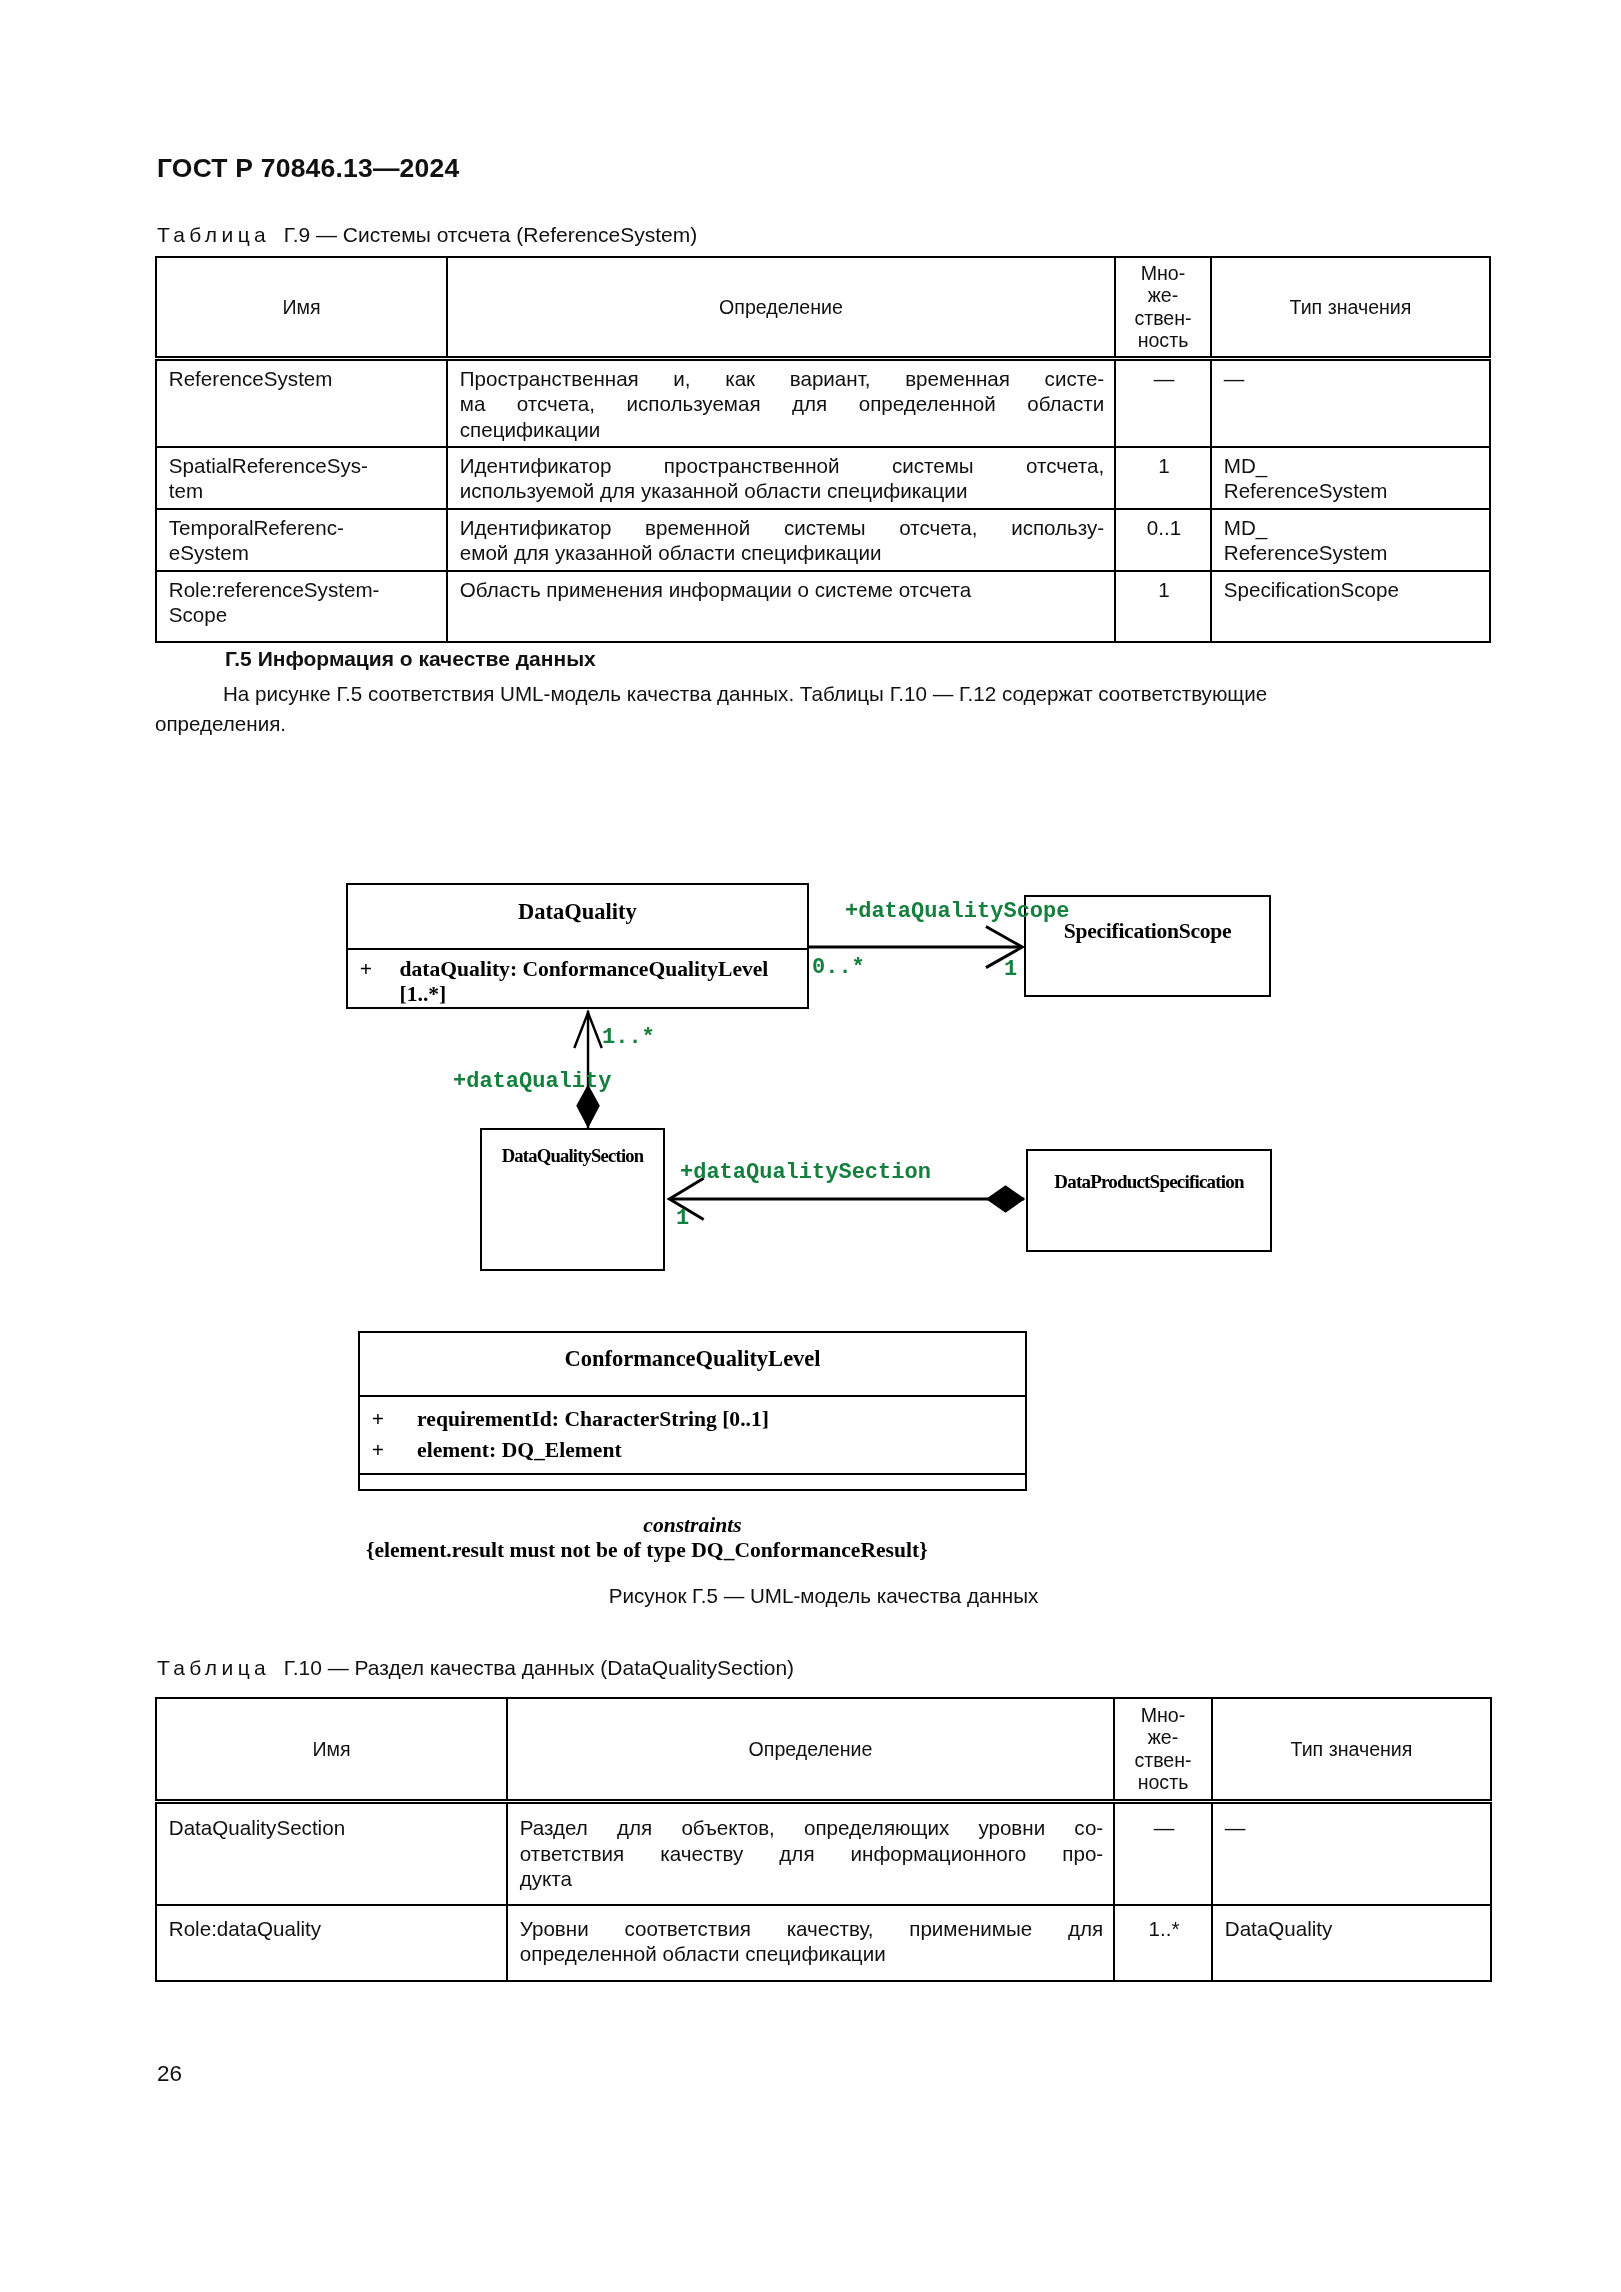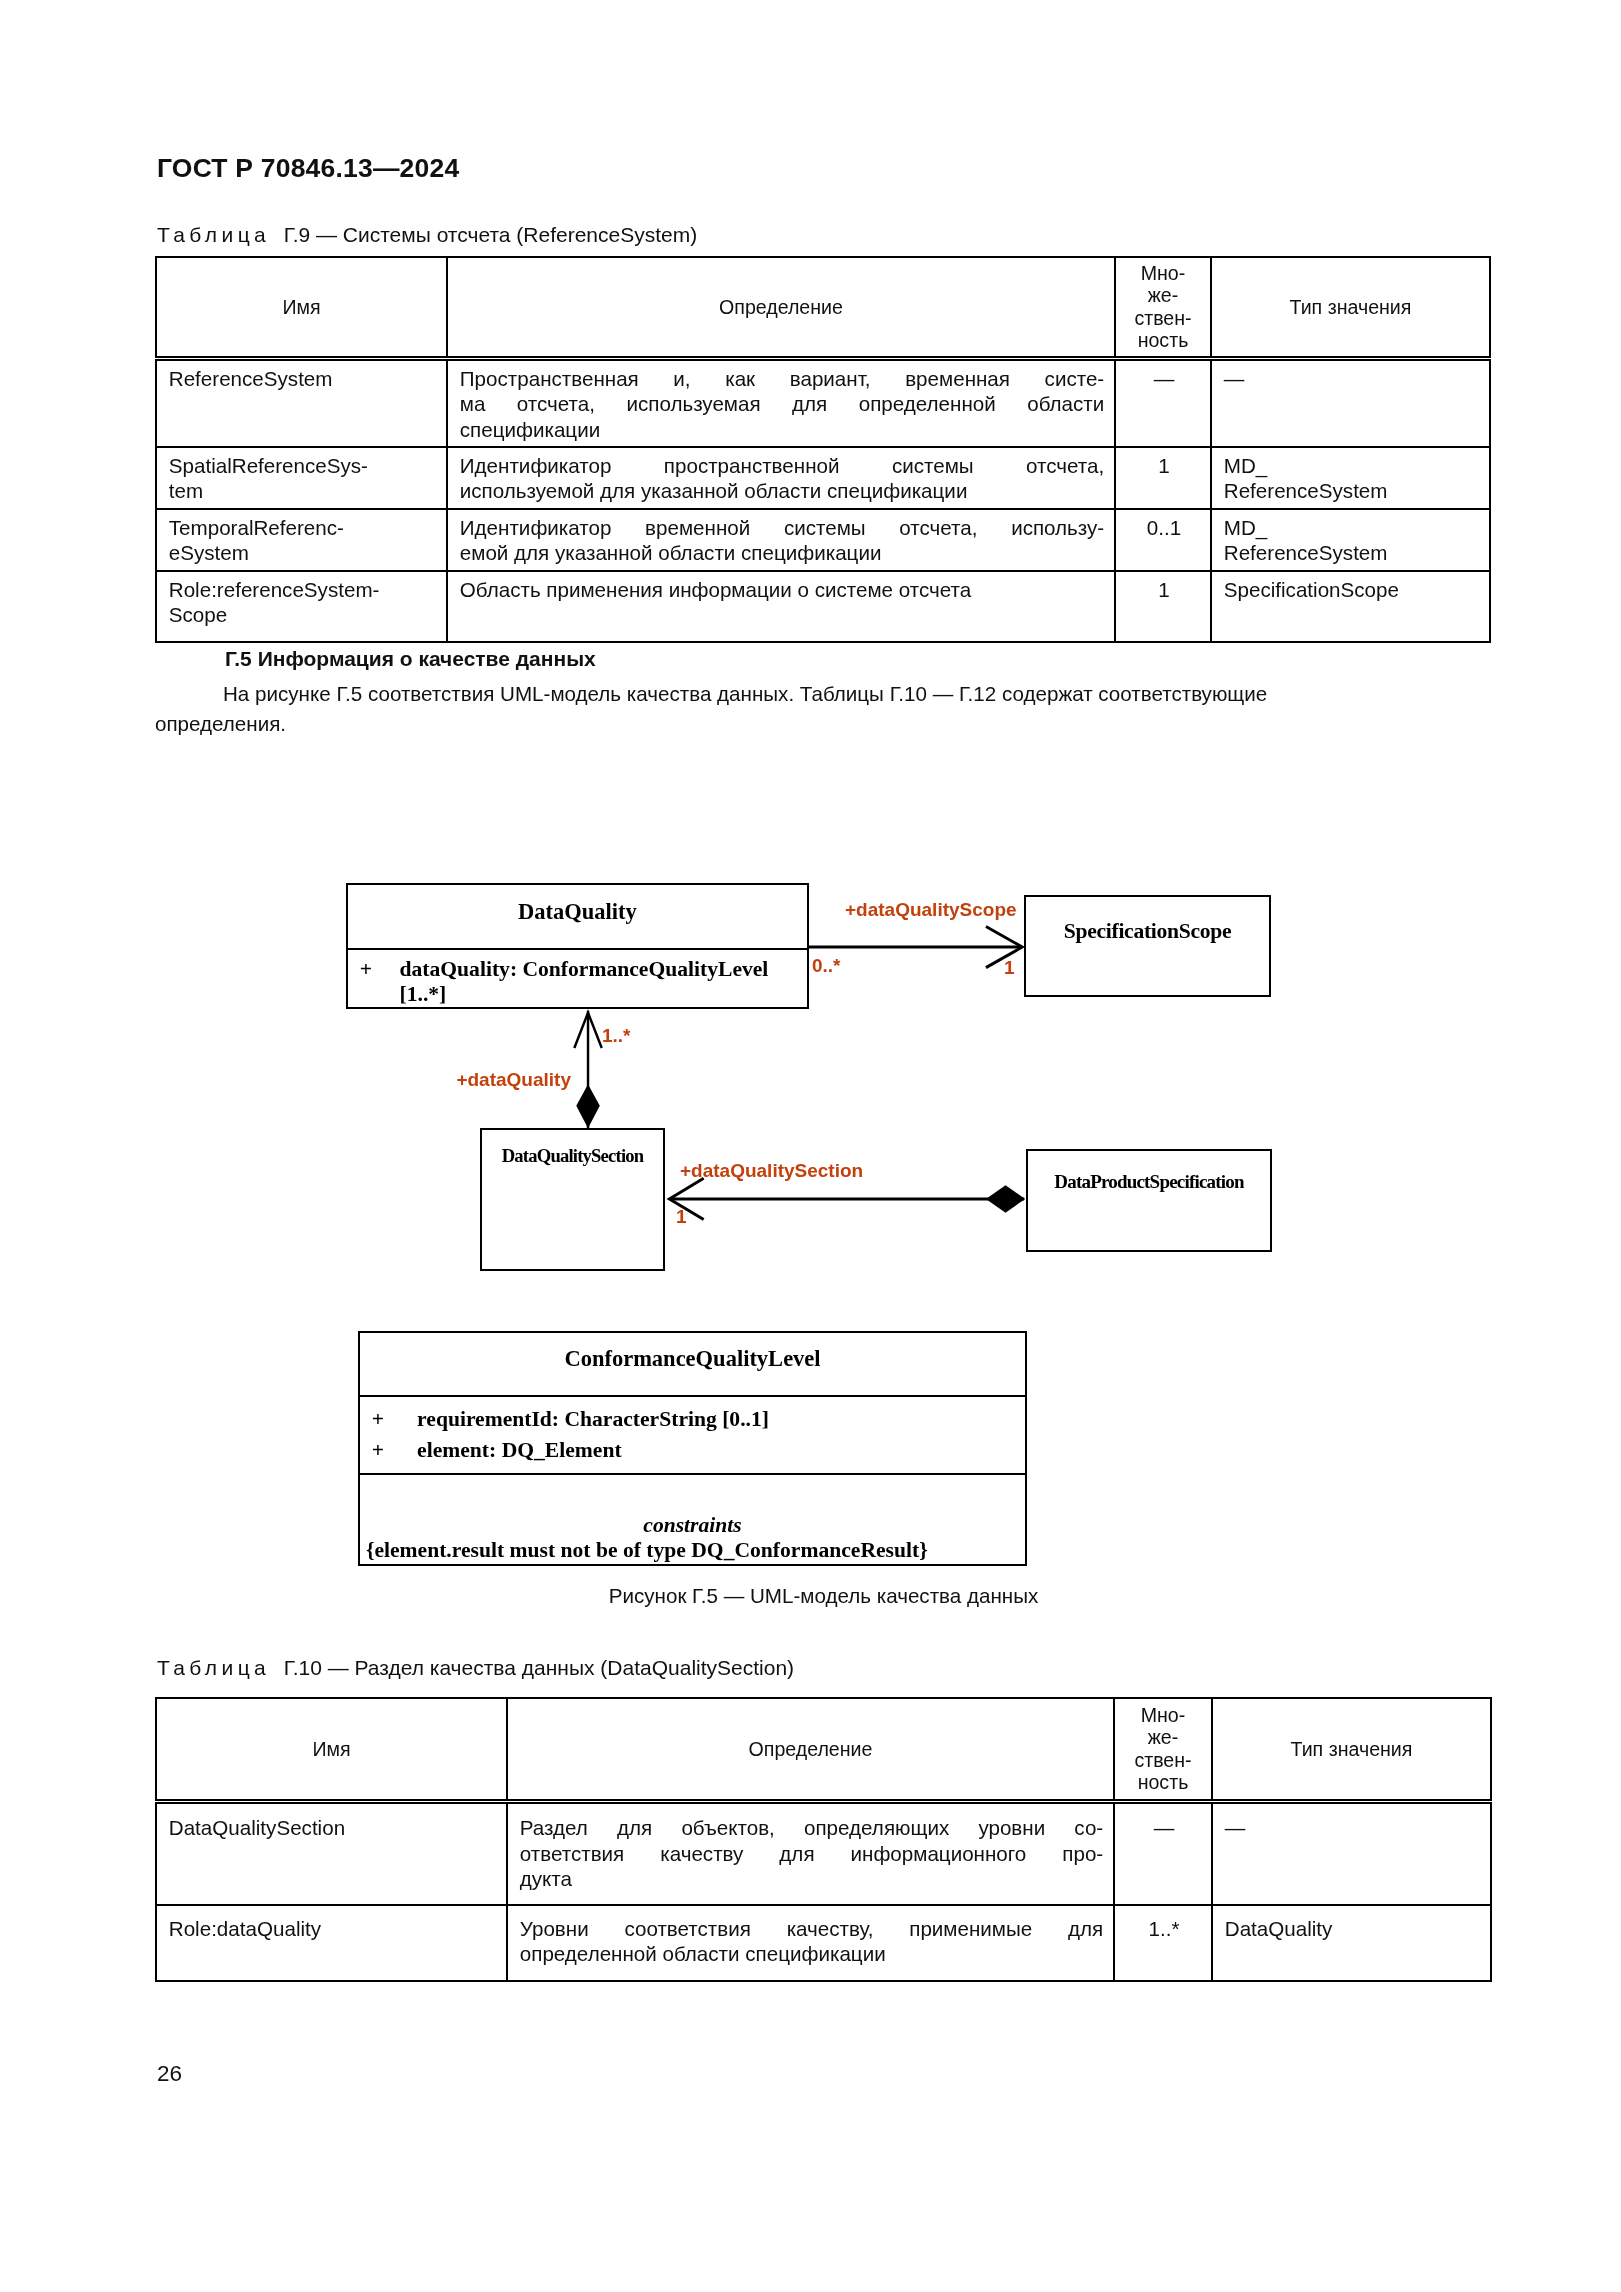--- a/index.html
+++ b/index.html
@@ -52,22 +52,22 @@
   }
   .fig-caption{left:155px;top:1584px;width:1337px;text-align:center;font-size:20.6px;}
   
   .uml-box{
     position:absolute;background:#fff;
     border:2.9px solid #000;box-sizing:border-box;
     font-family:"Liberation Serif",serif;font-weight:bold;color:#000;
   }
   .uml-title{text-align:center;}
   .uml-label{
-    position:absolute;font-family:Liberation Sans, sans-serif;
-    font-weight:bold;font-size:19px;color:#c2410c;white-space:nowrap;
+    position:absolute;font-family:Liberation Mono, monospace;
+    font-weight:bold;font-size:22px;color:#15803d;white-space:nowrap;
   }
   .attr-row{display:flex;}
   .attr-plus{flex:none;}
   svg.connectors{position:absolute;left:0;top:0;pointer-events:none;}
 </style>
 </head>
 <body>
 
 <div class="page">
 
@@ -169,21 +169,21 @@
   </div>
 
   <div class="uml-box" style="left:480px;top:1128px;width:185px;height:143px;">
     <div class="uml-title" style="padding-top:14.7px;font-size:18.6px;letter-spacing:-0.8px;">DataQualitySection</div>
   </div>
 
   <div class="uml-box" style="left:1026px;top:1149px;width:246px;height:103px;">
     <div class="uml-title" style="padding-top:19.6px;font-size:19px;letter-spacing:-0.8px;">DataProductSpecification</div>
   </div>
 
-  <div class="uml-box" style="left:358px;top:1331px;width:669px;height:235px;">
+  <div class="uml-box" style="left:358px;top:1331px;width:669px;height:160px;">
     <div class="uml-title" style="height:49px;border-bottom:2.9px solid #000;padding-top:12.7px;font-size:22.5px;">ConformanceQualityLevel</div>
     <div style="height:69px;border-bottom:2.9px solid #000;padding:6.9px 5.9px 0 11.8px;font-size:21.6px;line-height:31px;">
       <div class="attr-row">
         <span class="attr-plus">+</span>
         <span style="margin-left:33px;">requirementId: CharacterString [0..1]</span>
       </div>
       <div class="attr-row">
         <span class="attr-plus">+</span>
         <span style="margin-left:33px;">element: DQ_Element</span>
       </div>

